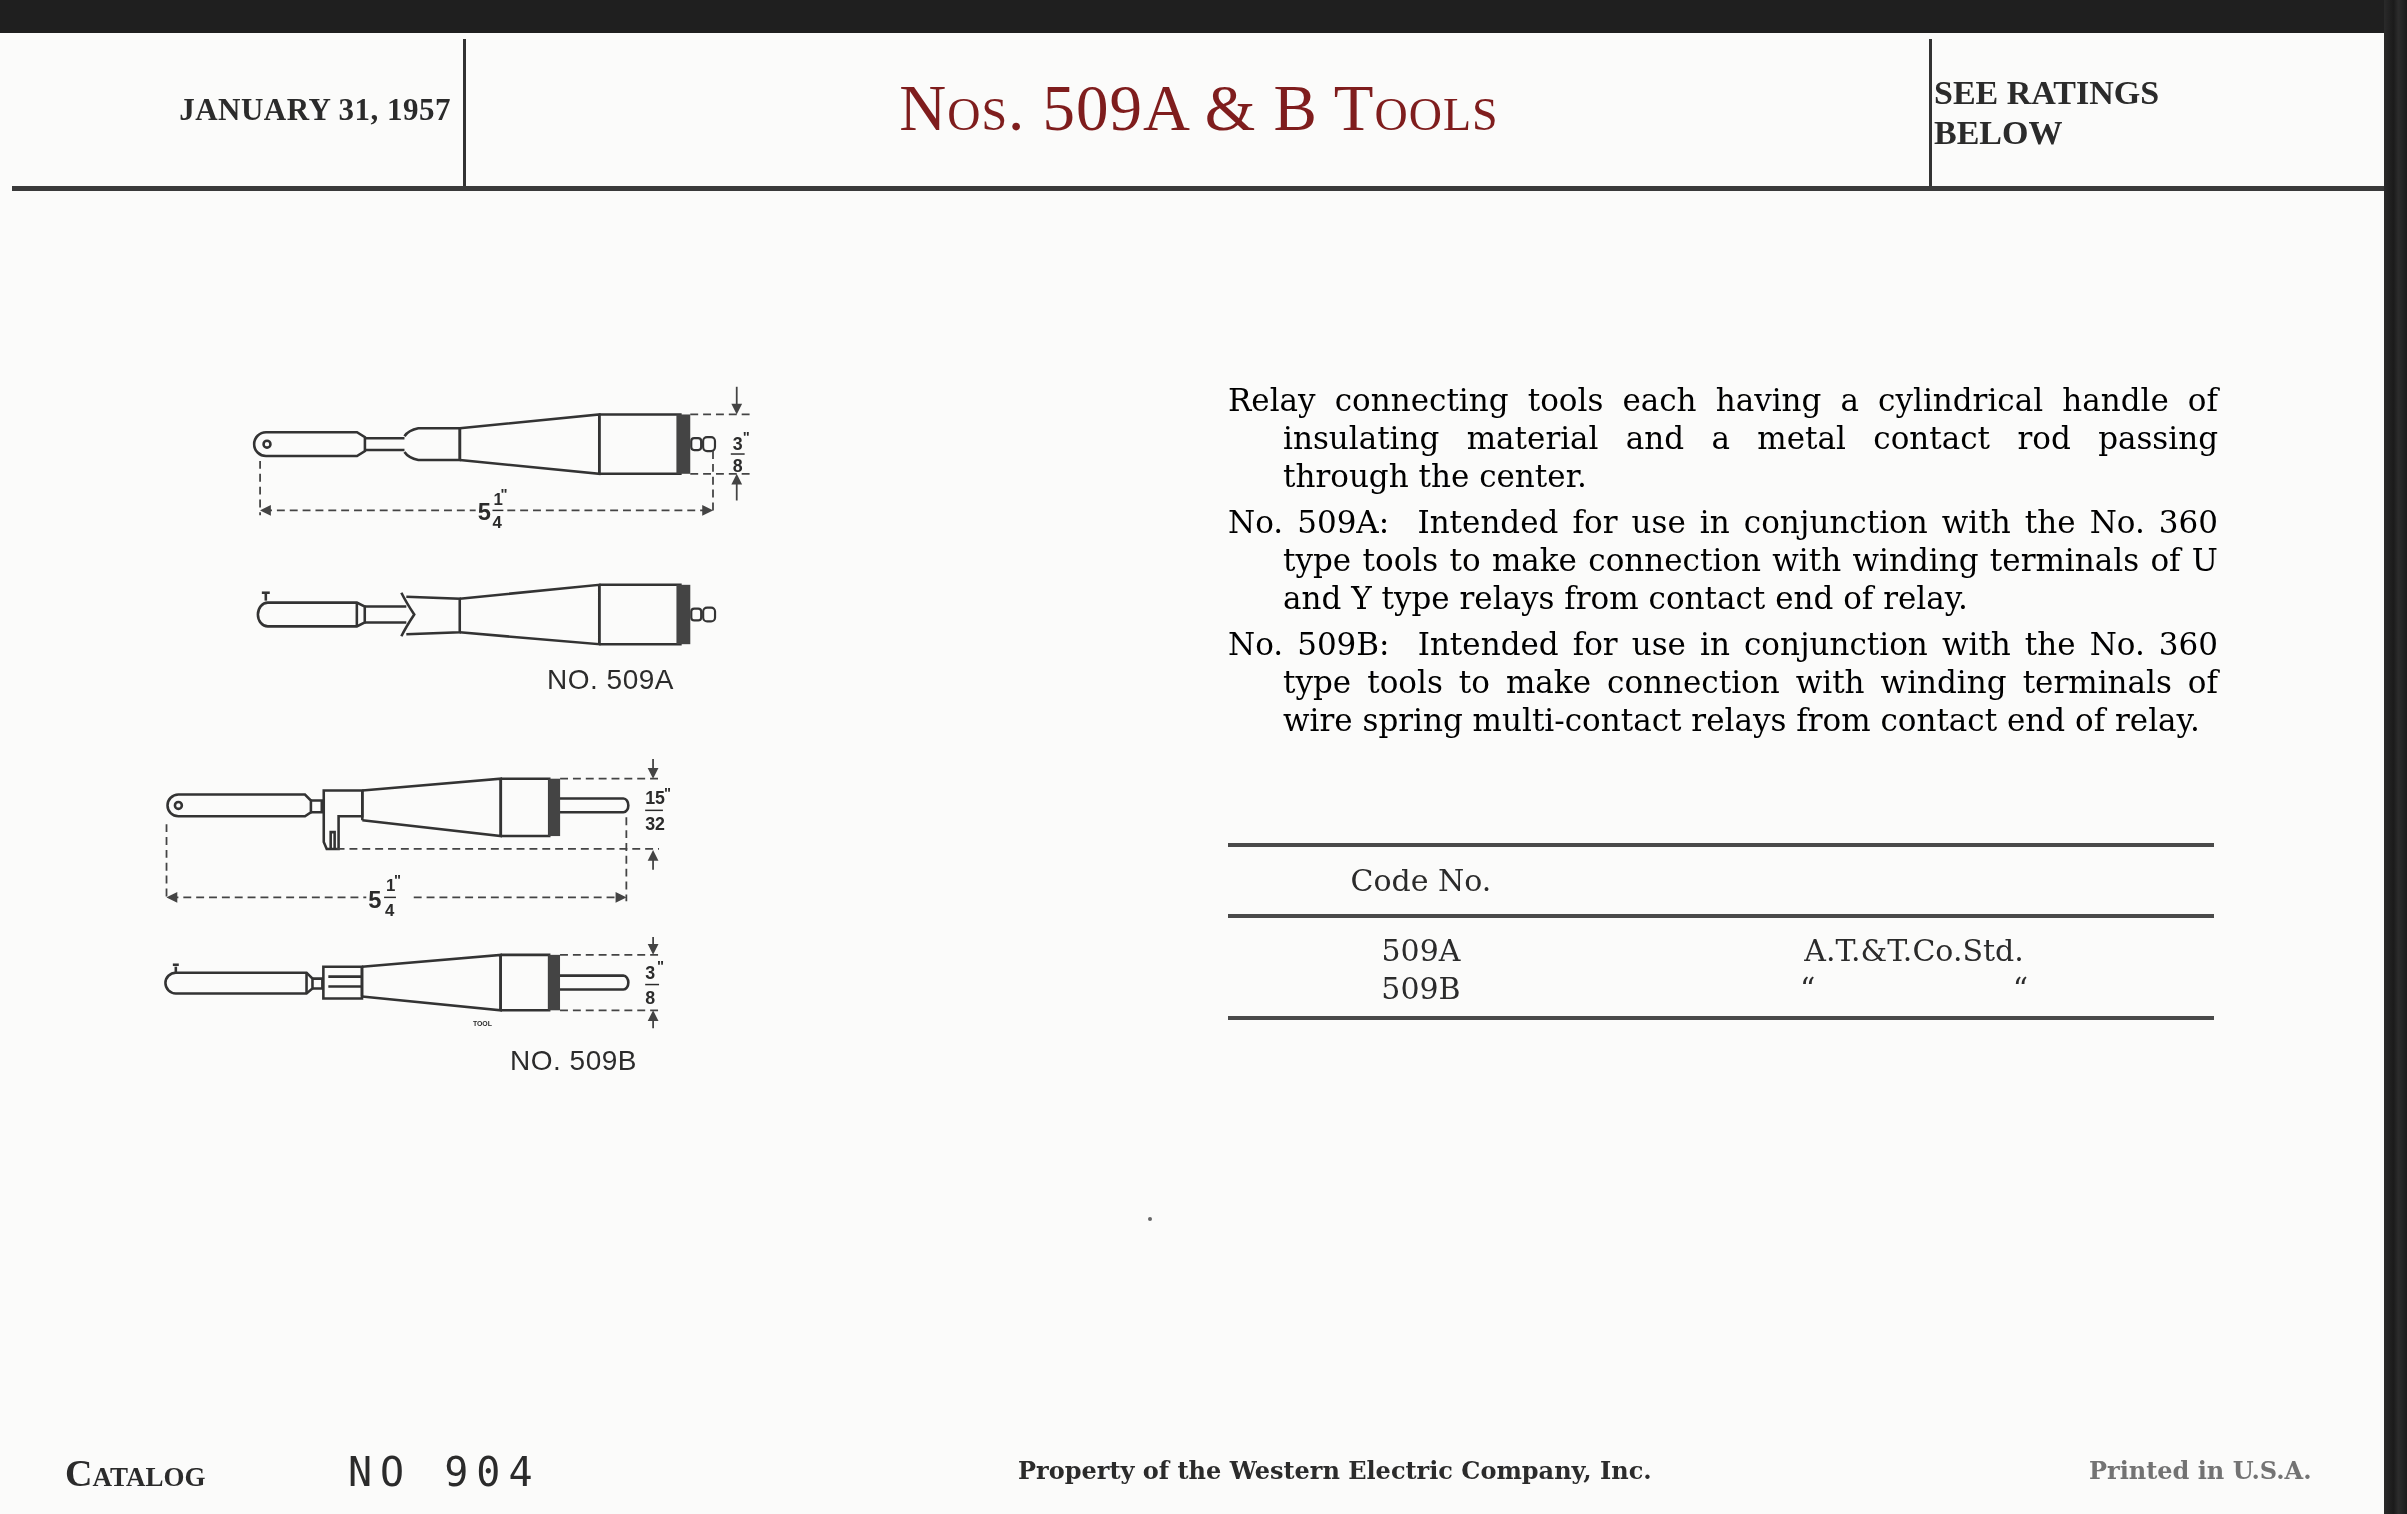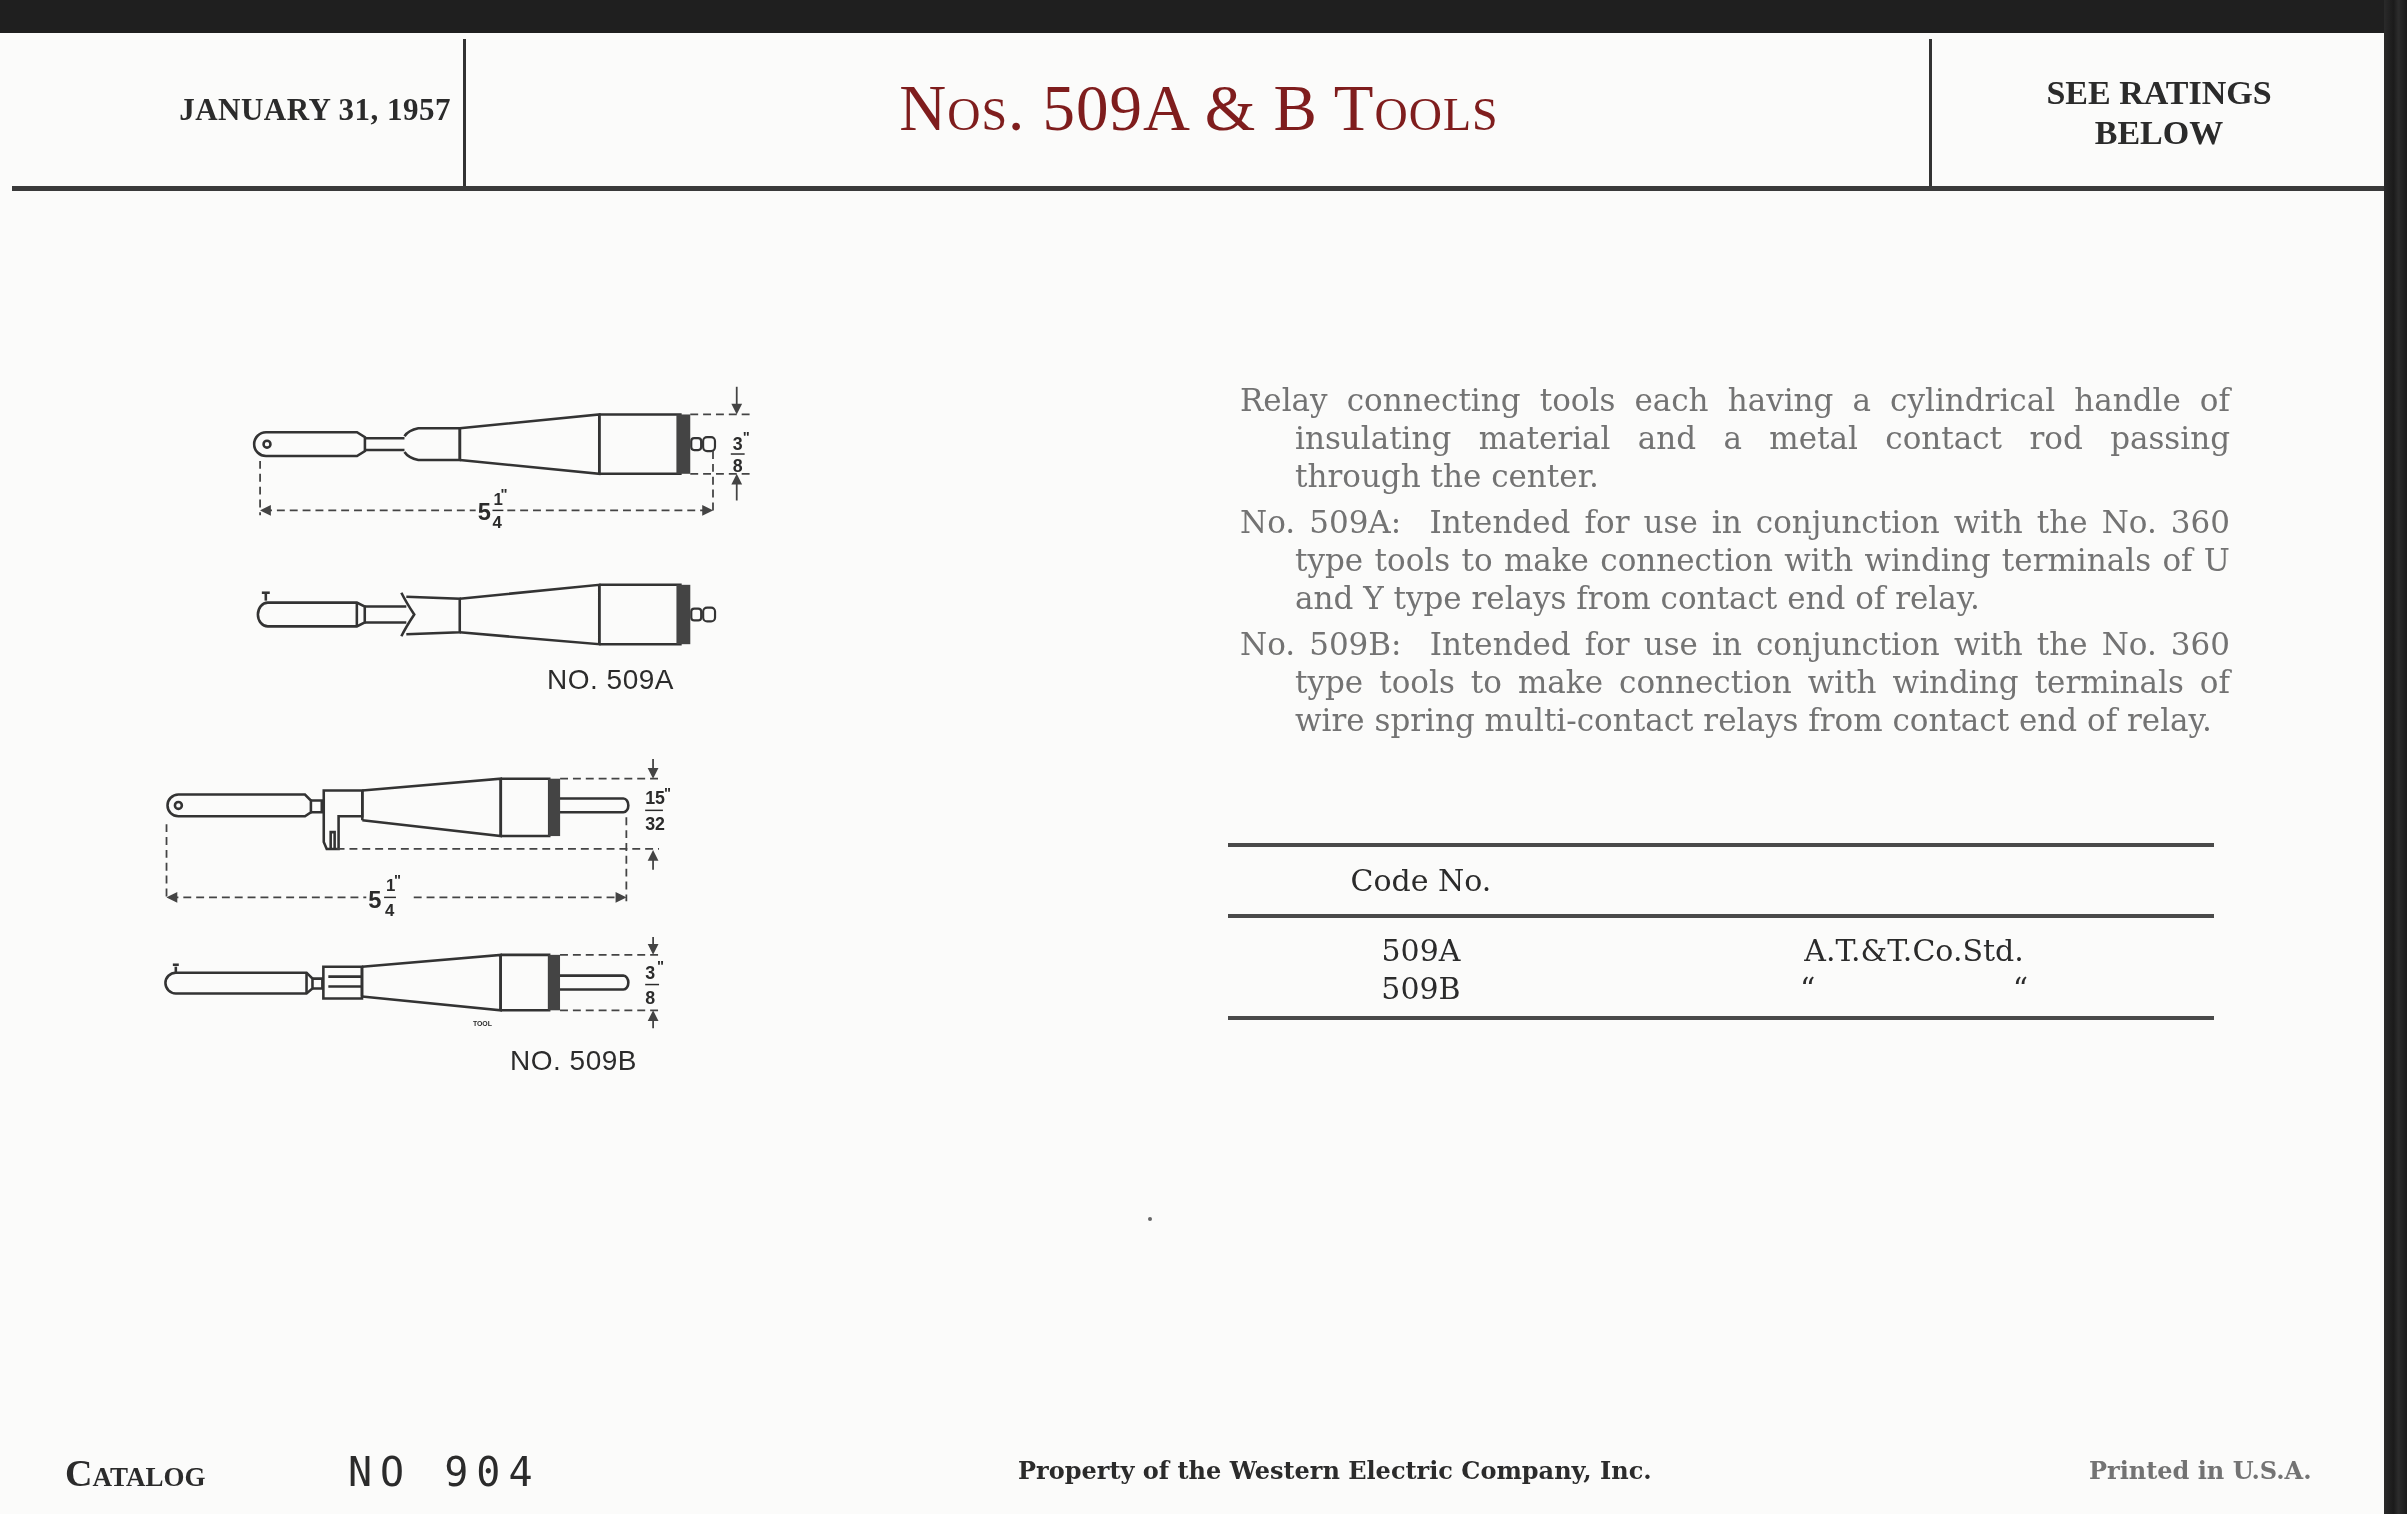--- a/index.html
+++ b/index.html
@@ -24,35 +24,34 @@
     position: absolute; left: 0; top: 59px; width: 451px; text-align: right;
     font-family: Liberation Serif, serif; font-weight: bold; font-size: 31px; letter-spacing: 0.5px;
     color: #2b2b2b;
   }
   .hdr-title {
     position: absolute; left: 468px; top: 38px; width: 1462px; text-align: center;
     font-family: "Liberation Serif", serif; font-size: 65px; color: #7f1d1d; font-variant: small-caps;
     letter-spacing: 1px;
   }
   .hdr-ratings {
-    position: absolute; left: 1934px; top: 40px; width: 450px; text-align: center;
+    position: absolute; left: 1934px; top: 40px; width: 450px; 
     font-family: "Liberation Serif", serif; font-weight: bold; font-size: 34px; line-height: 40px; color: #2b2b2b;
   }
   
   .drawing { position: absolute; }
   .fig-label {
     position: absolute; font-family: "Liberation Sans", sans-serif; font-size: 28px; color: #2b2b2b;
     letter-spacing: 0.5px;
   }
   
   .desc {
     position: absolute; left: 1228px; top: 348px; width: 990px;
-    font-family: "DejaVu Serif", serif; font-size: 31px; line-height: 38px; color: #737373;
+    font-family: "DejaVu Serif", serif; font-size: 31px; line-height: 38px; color: #000000;
     text-align: justify;
-    margin-left: 12px;
   }
   .para { margin: 0 0 8px 0; padding-left: 55px; text-indent: -55px; }
   
   .tbl { position: absolute; left: 1228px; top: 810px; width: 986px; }
   .tbl-rule { height: 4px; background: #4a4a4a; }
   .tbl-head { display: flex; height: 67px; align-items: center; font-size: 30px; color: #2b2b2b; }
   .tbl-body { padding: 14px 0 8px 0; font-size: 30px; line-height: 38px; color: #2b2b2b; }
   .tbl-row { display: flex; }
   .c1 { width: 386px; text-align: center; }
   .c2 { width: 600px; text-align: center; }

